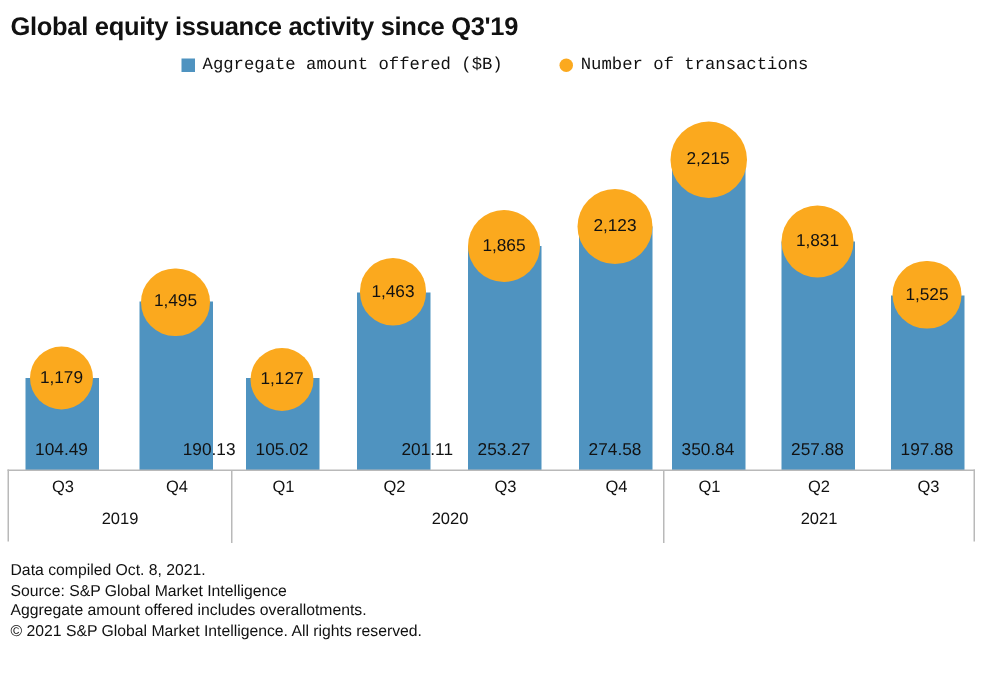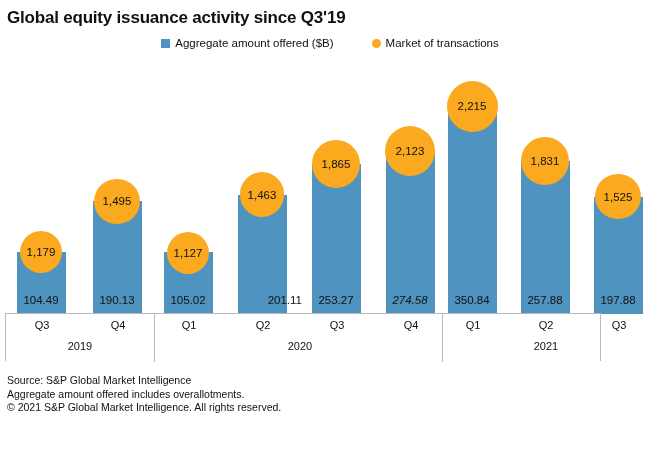--- a/index.html
+++ b/index.html
@@ -34,20 +34,21 @@
     position: absolute;
     left: 0;
     top: 37px;
     width: 660px;
     display: flex;
     justify-content: center;
     align-items: center;
     gap: 38px;
     font-size: 11.5px;
     color: #111111;
+    font-family: Liberation Mono, monospace;
   }
   .legend-item {
     display: flex;
     align-items: center;
     gap: 5px;
     white-space: nowrap;
   }
   .swatch-square {
     width: 9px;
     height: 9px;
@@ -90,21 +91,21 @@
     justify-content: center;
     font-size: 11.5px;
     color: #111111;
     white-space: nowrap;
   }
   
   .axis {
     position: absolute;
     left: 5px;
     top: 313px;
-    width: 596px;
+    width: 645px;
     height: 48px;
     border: 1px solid #b9b9b9;
     border-bottom: none;
     box-sizing: border-box;
     padding-left: 31px;
   }
   .axis-sep {
     position: absolute;
     top: 0;
     width: 0;
@@ -146,37 +147,37 @@
 
   <div class="title">Global equity issuance activity since Q3'19</div>
 
   <div class="legend">
     <div class="legend-item">
       <span class="swatch-square"></span>
       <span>Aggregate amount offered ($B)</span>
     </div>
     <div class="legend-item">
       <span class="swatch-circle"></span>
-      <span>Market of transactions</span>
+      <span>Number of transactions</span>
     </div>
   </div>
 
   <div class="plot" id="plot">
       <div class="bar" style="left: 16.5px; width: 49px; height: 61.9482px;"></div>
       <div class="bar-label" style="left: 1px; width: 80px; top: 236px;">104.49</div>
       <div class="bar" style="left: 92.5px; width: 49px; height: 112.721px;"></div>
-      <div class="bar-label" style="left: 77px; width: 80px; top: 236px;">190.13</div>
+      <div class="bar-label" style="left: 77px; width: 80px; top: 236px; text-align: right;">190.13</div>
       <div class="bar" style="left: 163.5px; width: 49px; height: 62.2625px;"></div>
       <div class="bar-label" style="left: 148px; width: 80px; top: 236px;">105.02</div>
       <div class="bar" style="left: 237.5px; width: 49px; height: 119.231px;"></div>
       <div class="bar-label" style="left: 222px; width: 80px; top: 236px; text-align: right;">201.11</div>
       <div class="bar" style="left: 311.5px; width: 49px; height: 150.154px;"></div>
       <div class="bar-label" style="left: 296px; width: 80px; top: 236px;">253.27</div>
       <div class="bar" style="left: 385.5px; width: 49px; height: 162.788px;"></div>
-      <div class="bar-label" style="left: 370px; width: 80px; top: 236px; font-style: italic;">274.58</div>
+      <div class="bar-label" style="left: 370px; width: 80px; top: 236px;">274.58</div>
       <div class="bar" style="left: 447.5px; width: 49px; height: 208px;"></div>
       <div class="bar-label" style="left: 432px; width: 80px; top: 236px;">350.84</div>
       <div class="bar" style="left: 520.5px; width: 49px; height: 152.887px;"></div>
       <div class="bar-label" style="left: 505px; width: 80px; top: 236px;">257.88</div>
       <div class="bar" style="left: 593.5px; width: 49px; height: 117.316px;"></div>
       <div class="bar-label" style="left: 578px; width: 80px; top: 236px;">197.88</div>
       <div class="bubble" style="width: 42.4301px; height: 42.4301px; left: 19.7849px; top: 172.837px;">1,179</div>
       <div class="bubble" style="width: 45.0441px; height: 45.0441px; left: 94.4779px; top: 120.757px;">1,495</div>
       <div class="bubble" style="width: 42px; height: 42px; left: 167px; top: 174px;">1,127</div>
       <div class="bubble" style="width: 44.7794px; height: 44.7794px; left: 239.61px; top: 114.38px;">1,463</div>
@@ -198,18 +199,19 @@
       <div class="q-label" style="left: 510px; width: 60px;">Q2</div>
       <div class="q-label" style="left: 583px; width: 60px;">Q3</div>
       <div class="y-label" style="left: 34px; width: 80px; text-align: center;">2019</div>
       <div class="axis-sep" style="left: 147.5px;"></div>
       <div class="y-label" style="left: 254px; width: 80px;">2020</div>
       <div class="axis-sep" style="left: 436px;"></div>
       <div class="y-label" style="left: 500px; width: 80px;">2021</div>
     </div>
 
   <div class="notes">
+    <div>Data compiled Oct. 8, 2021.</div>
     <div>Source: S&amp;P Global Market Intelligence</div>
     <div>Aggregate amount offered includes overallotments.</div>
     <div>© 2021 S&amp;P Global Market Intelligence. All rights reserved.</div>
   </div>
 
 </div>
 
 </body></html>

